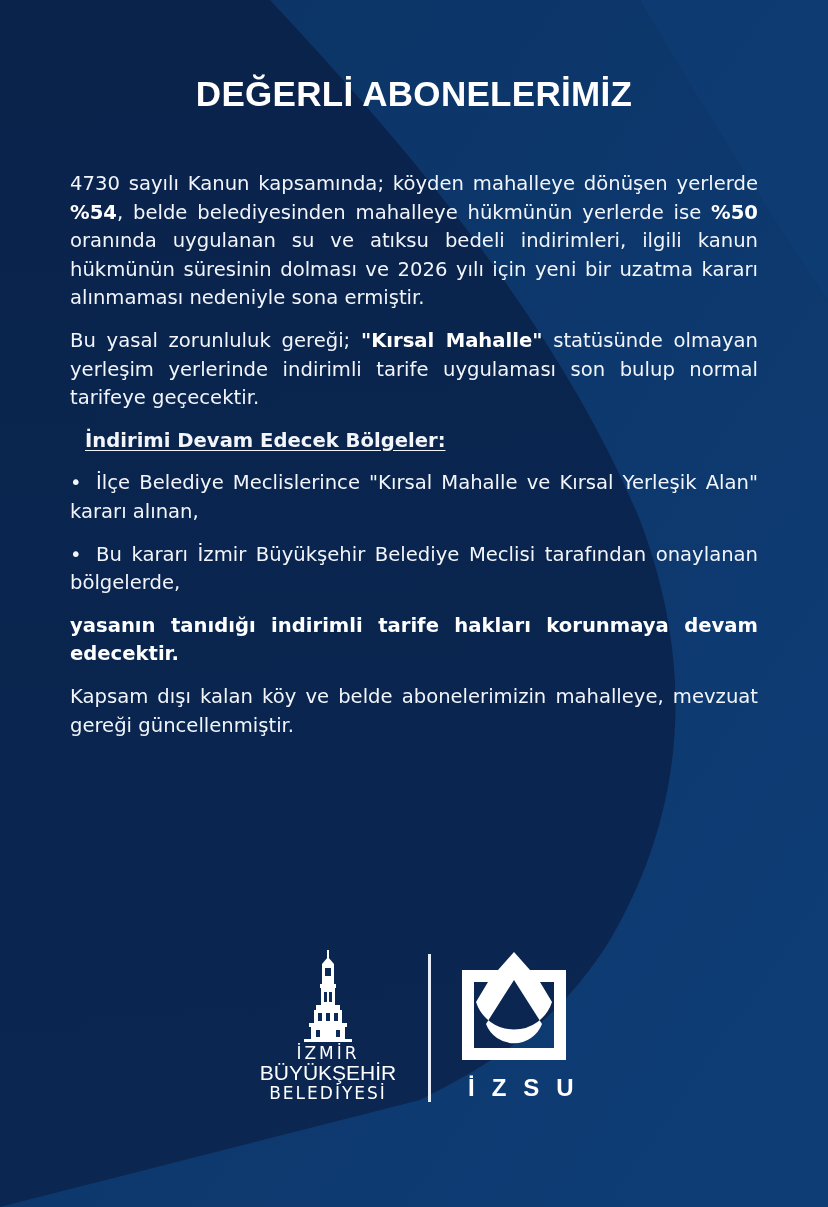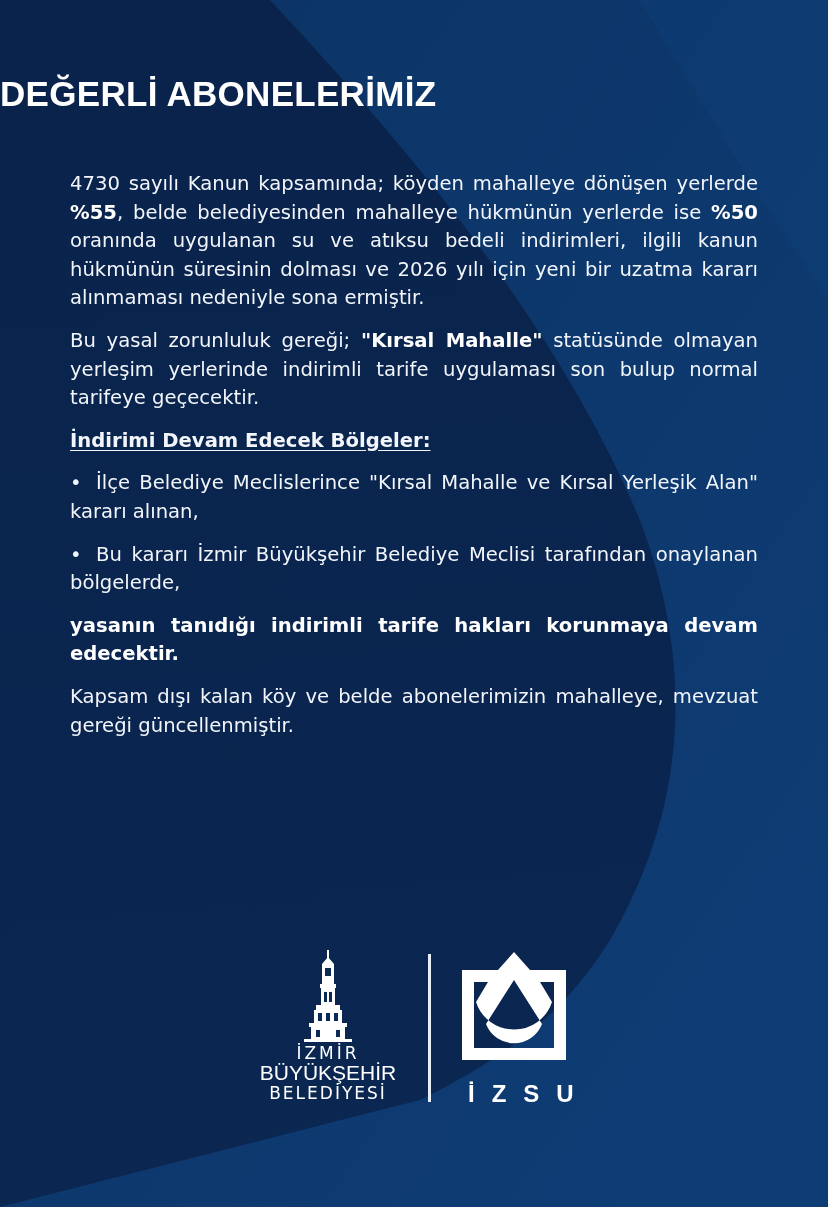--- a/index.html
+++ b/index.html
@@ -5,42 +5,42 @@
     html, body { margin: 0; padding: 0; }
     body {
       width: 828px; height: 1207px; overflow: hidden; position: relative;
       background: #0b2a55;
       font-family: "DejaVu Sans", "Liberation Sans", sans-serif;
       color: #ffffff;
     }
     .bg { position: absolute; inset: 0; z-index: 0; }
     .content { position: relative; z-index: 1; }
     .title {
-      position: absolute; top: 74px; left: 0; width: 828px; 
+      position: absolute; top: 74px; left: 0; width: 828px; text-align: center;
       font-family: "Liberation Sans", sans-serif;
       font-weight: bold; font-size: 35px; letter-spacing: 0.3px; color: #ffffff;
     }
     .body {
       position: absolute; top: 170px; left: 70px; width: 688px;
       font-size: 19.6px; line-height: 28.6px; text-align: justify;
       color: #f2f5fa;
     }
     .body p { margin: 0 0 14px 0; }
     .body b { font-weight: bold; color: #ffffff; }
-    .u { text-decoration: underline; font-weight: bold; text-underline-offset: 3px; }
+    .u { text-decoration: underline; font-weight: bold; text-underline-offset: 3px; margin-left: 15px; }
     .bullet-dot { display: inline-block; width: 26px; }
     .logos { position: absolute; top: 950px; left: 0; width: 728px; height: 160px; }
     .ibb { position: absolute; left: 258px; top: 0; width: 140px; height: 155px; text-align: center; }
     .ibb svg { display: block; margin: 0 auto; }
     .ibb .l1 { font-family: "DejaVu Sans", sans-serif; font-size: 17px; letter-spacing: 3px; line-height: 18px; margin-top: 2px; }
     .ibb .l2 { font-family: "Liberation Sans", sans-serif; font-weight: normal; font-size: 21px; line-height: 21px; letter-spacing: 0px; }
     .ibb .l3 { font-family: "DejaVu Sans", sans-serif; font-size: 17px; letter-spacing: 2px; line-height: 20px; }
     .divider { position: absolute; left: 428px; top: 4px; width: 3px; height: 148px; background: #e8eef7; }
     .izsu { position: absolute; left: 458px; top: 0; width: 112px; height: 155px; text-align: center; }
-    .izsu .name { font-family: "Liberation Sans", sans-serif; font-weight: bold; font-size: 24px; letter-spacing: 17px; margin-left: 10px; margin-top: 14px; }
+    .izsu .name { font-family: "Liberation Sans", sans-serif; font-weight: bold; font-size: 24px; letter-spacing: 17px; margin-left: 10px; margin-top: 8px; }
   </style>
 </head>
 <body>
 
 <svg class="bg" width="828" height="1207" viewBox="0 0 828 1207">
   <defs>
     <linearGradient id="g1" x1="0" y1="0" x2="1" y2="1">
       <stop offset="0" stop-color="#0c3364"></stop>
       <stop offset="1" stop-color="#0e3d76"></stop>
     </linearGradient>
@@ -51,21 +51,21 @@
   </defs>
   <rect width="828" height="1207" fill="url(#g1)"></rect>
   <path d="M0,0 L270,0 C420,160 560,330 640,520 C700,680 680,820 610,940 C560,1020 500,1060 420,1100 L0,1207 Z" fill="url(#g2)" opacity="0.95"></path>
   <path d="M640,0 L828,0 L828,300 C760,200 700,100 640,0 Z" fill="#0f417c" opacity="0.35"></path>
 </svg>
 
 <div class="content">
   <div class="title">DEĞERLİ ABONELERİMİZ</div>
 
   <div class="body">
-    <p><span>4730 sayılı Kanun kapsamında; köyden mahalleye dönüşen yerlerde </span><b>%55</b><span>, belde belediyesinden mahalleye hükmünün yerlerde ise </span><b>%50</b><span> oranında uygulanan su ve atıksu bedeli indirimleri, ilgili kanun hükmünün süresinin dolması ve 2026 yılı için yeni bir uzatma kararı alınmaması nedeniyle sona ermiştir.</span></p>
+    <p><span>4730 sayılı Kanun kapsamında; köyden mahalleye dönüşen yerlerde </span><b>%54</b><span>, belde belediyesinden mahalleye hükmünün yerlerde ise </span><b>%50</b><span> oranında uygulanan su ve atıksu bedeli indirimleri, ilgili kanun hükmünün süresinin dolması ve 2026 yılı için yeni bir uzatma kararı alınmaması nedeniyle sona ermiştir.</span></p>
 
     <p><span>Bu yasal zorunluluk gereği; </span><b>"Kırsal Mahalle"</b><span> statüsünde olmayan yerleşim yerlerinde indirimli tarife uygulaması son bulup normal tarifeye geçecektir.</span></p>
 
     <p><span class="u">İndirimi Devam Edecek Bölgeler:</span></p>
 
 
     <p><span class="bullet-dot">•</span><span>İlçe Belediye Meclislerince "Kırsal Mahalle ve Kırsal Yerleşik Alan" kararı alınan,</span></p>
 
     <p><span class="bullet-dot">•</span><span>Bu kararı İzmir Büyükşehir Belediye Meclisi tarafından onaylanan bölgelerde,</span></p>
 

